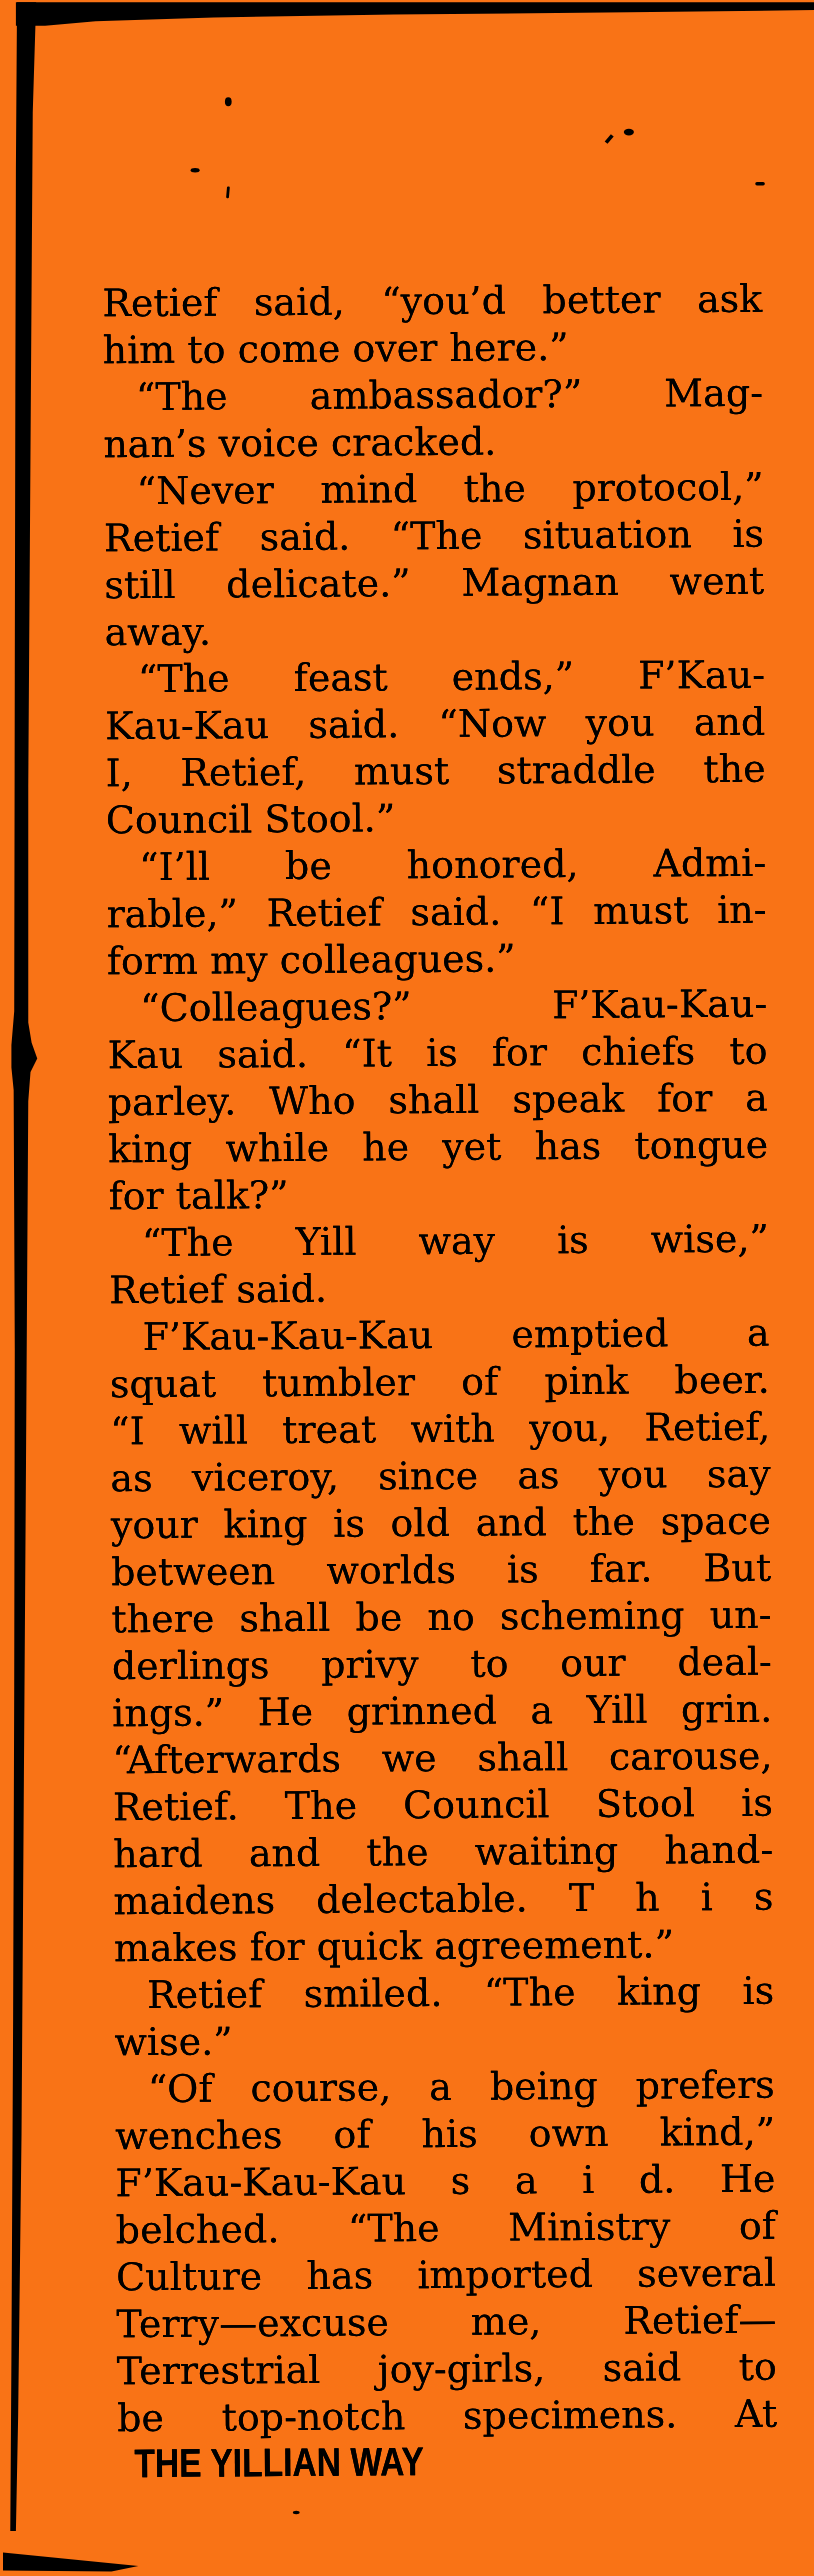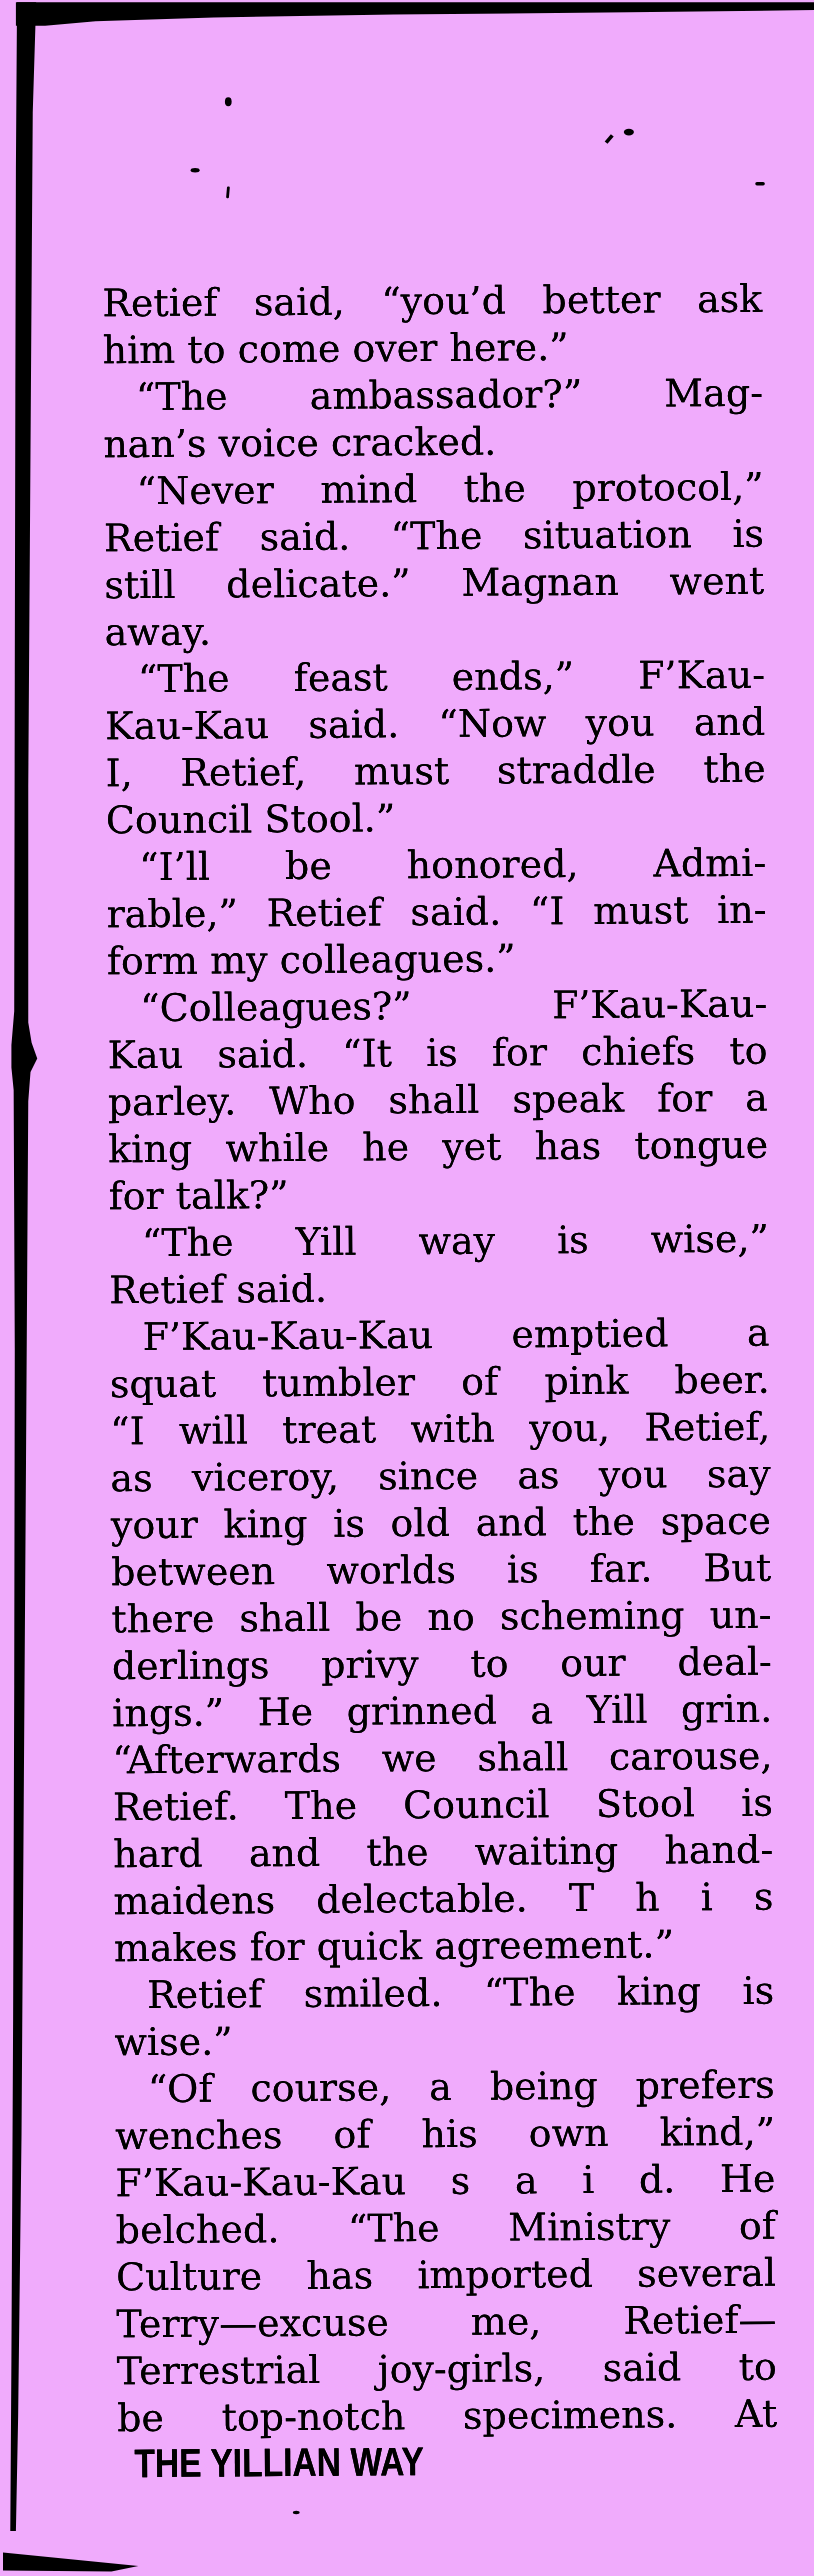--- a/index.html
+++ b/index.html
@@ -10,21 +10,21 @@
   body {
     position: relative;
     width: 815px;
     height: 2576px;
     overflow: hidden;
     font-family: "DejaVu Serif", "Liberation Serif", serif;
   }
   .page {
     position: absolute;
     inset: 0;
-    background: #f0abfc;
+    background: #f97316;
   }
   .artifacts {
     position: absolute;
     left: 0;
     top: 0;
     pointer-events: none;
   }
   .text-col {
     position: absolute;
     left: 110px;

